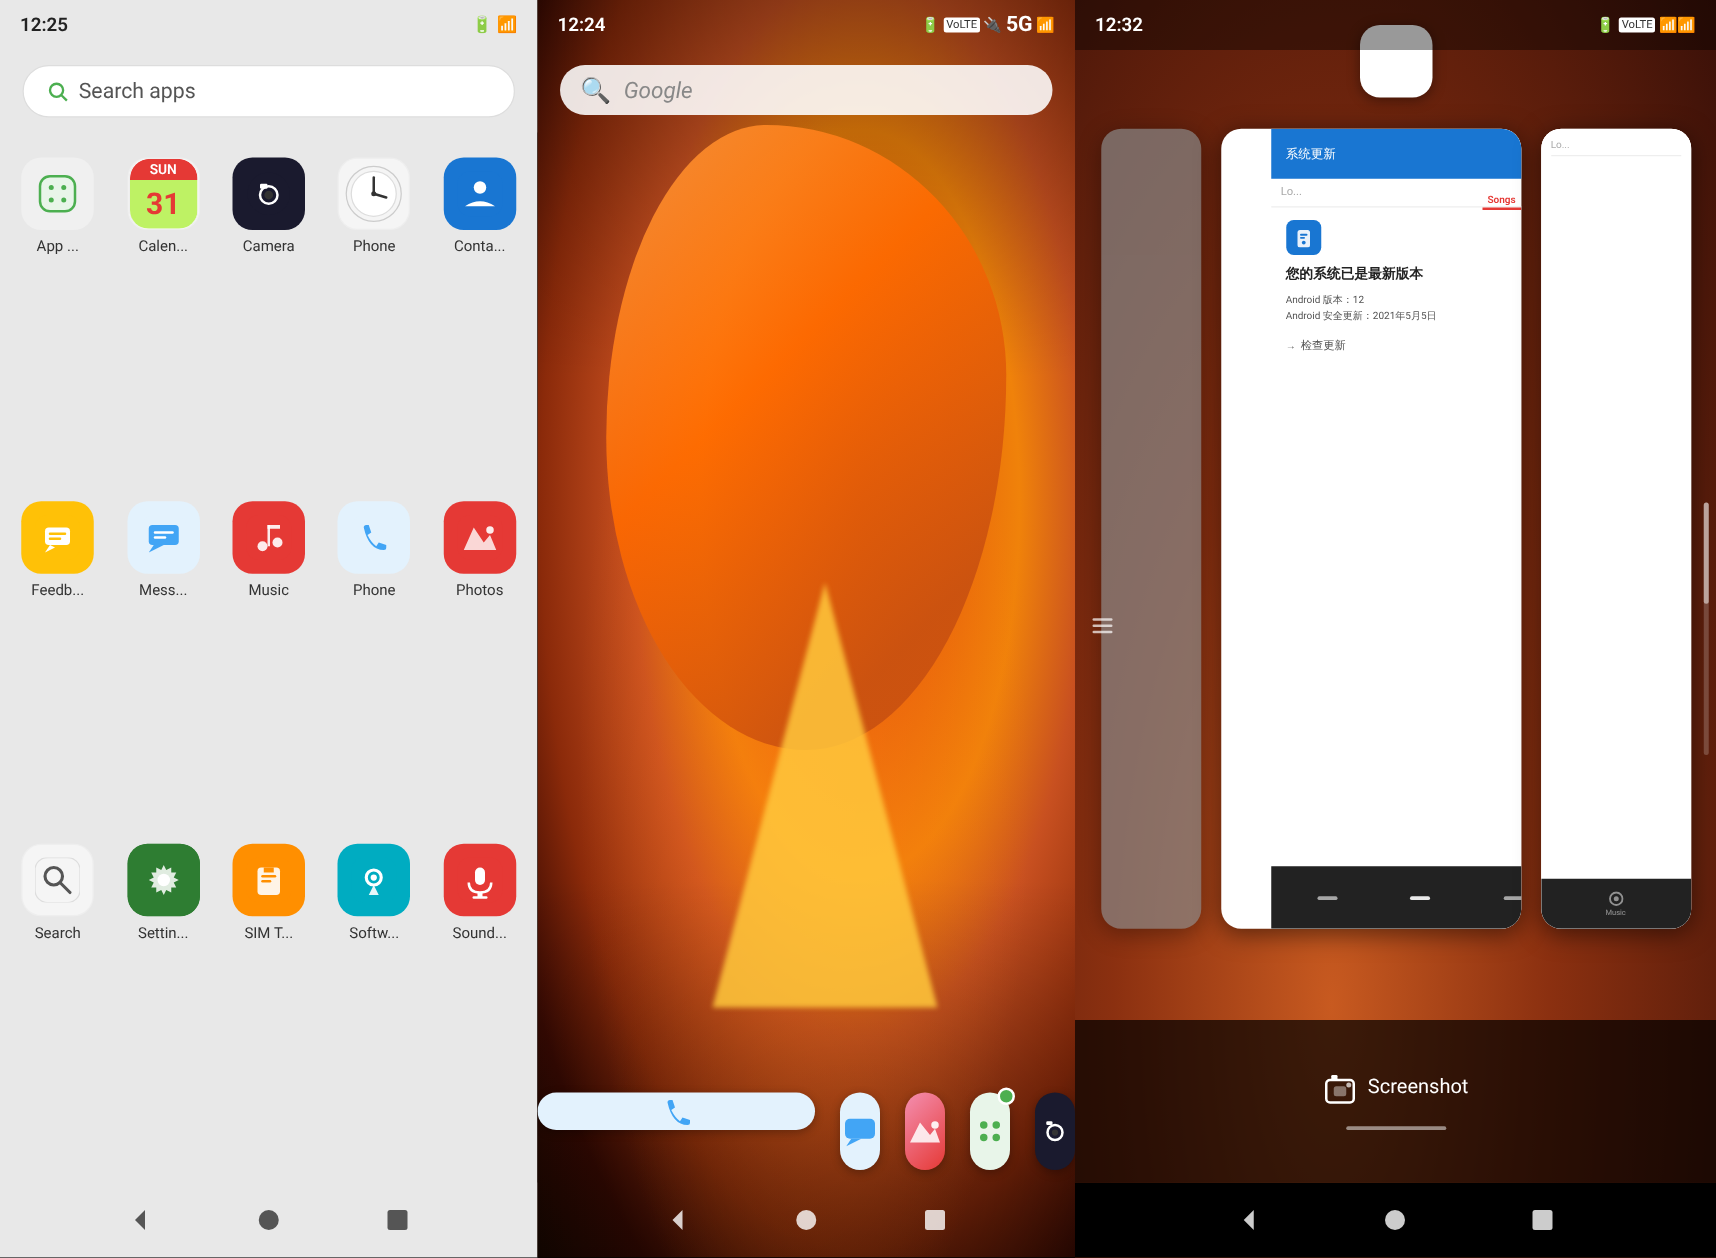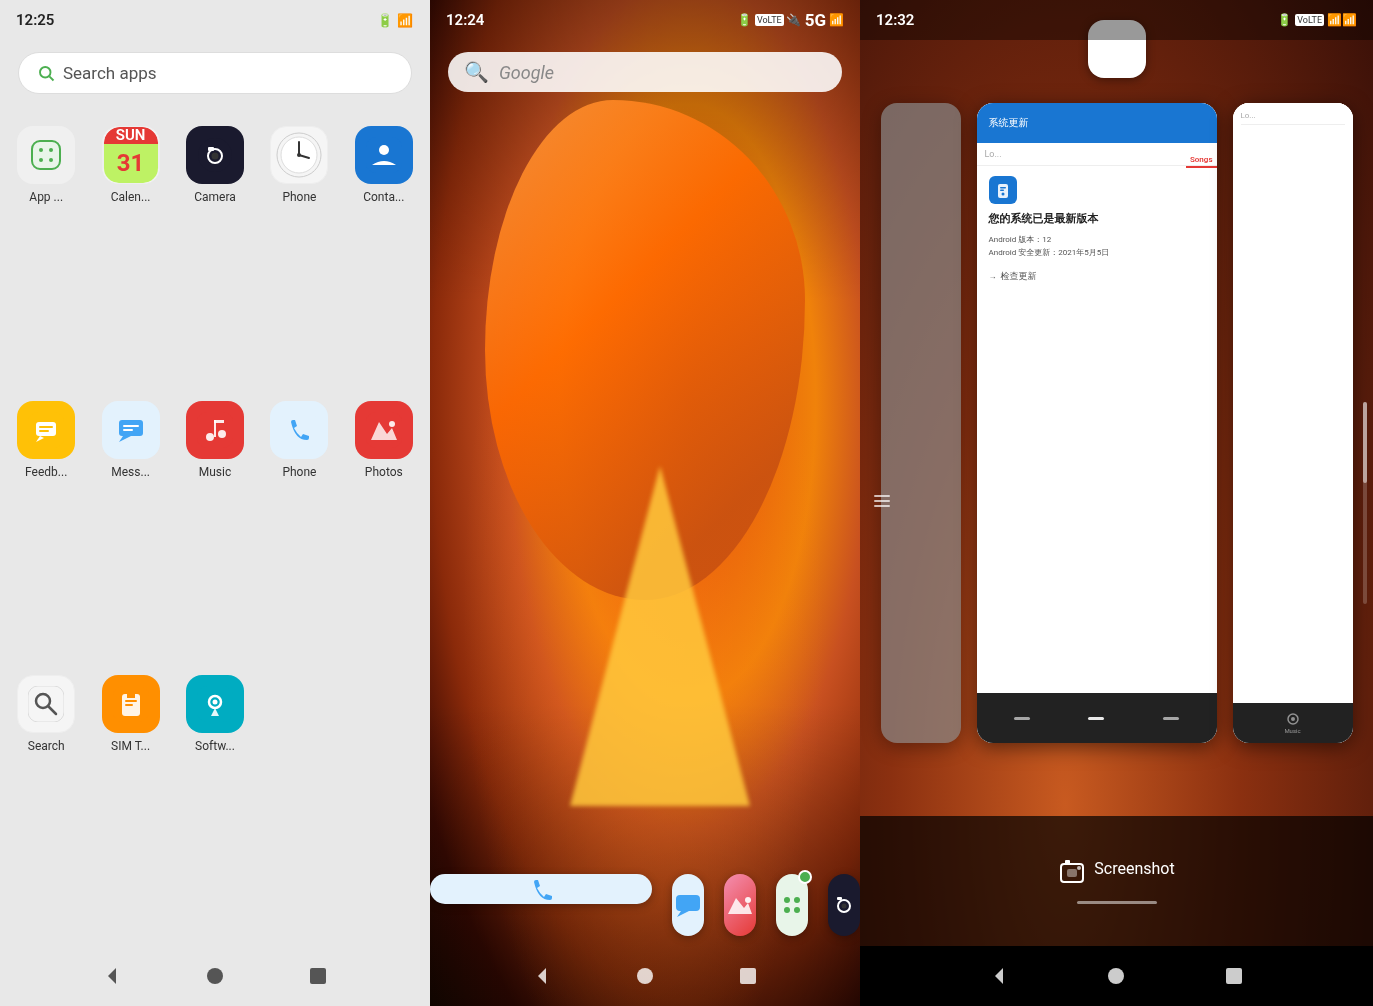--- a/index.html
+++ b/index.html
@@ -340,20 +340,21 @@
       background: #fff;
     }
 
     
     .card-2-inner {
       width: 100%;
       height: 100%;
       display: flex;
       flex-direction: column;
       background: #fff;
+      margin-left: 40px;
     }
     .card-2-header {
       height: 40px;
       background: #1976d2;
       display: flex;
       align-items: center;
       padding: 0 12px;
       gap: 8px;
     }
     .card-2-search-row {
@@ -608,21 +609,21 @@
           <circle cx="23" cy="23" r="2" fill="#4caf50"></circle>
         </svg>
       </div>
       <span class="app-label">App ...</span>
     </div>
 
     <div class="app-item">
       <div class="app-icon icon-calendar">
         <div style="width:58px;height:58px;border-radius:16px;overflow:hidden;border:1px solid #eee;">
           <div class="cal-top" style="height:30%;display:flex;align-items:center;justify-content:center;">
-            <span class="cal-top-text" style="font-size:15px;color:#fff;font-weight:600;">SUN</span>
+            <span class="cal-top-text" style="font-size:11px;color:#fff;font-weight:600;">SUN</span>
           </div>
           <div style="display:flex;align-items:center;justify-content:center;height:70%;background:#bef264;text-align:center;">
             <span class="cal-num">31</span>
           </div>
         </div>
       </div>
       <span class="app-label">Calen...</span>
     </div>
 
     <div class="app-item">
@@ -725,20 +726,31 @@
       <div class="app-icon icon-search">
         <svg width="36" height="36" viewBox="0 0 36 36">
           <rect width="36" height="36" rx="10" fill="#f5f5f5" stroke="#ddd" stroke-width="1"></rect>
           <circle cx="15" cy="15" r="7" fill="none" stroke="#555" stroke-width="2.5"></circle>
           <line x1="20" y1="20" x2="28" y2="28" stroke="#555" stroke-width="2.5" stroke-linecap="round"></line>
         </svg>
       </div>
       <span class="app-label">Search</span>
     </div>
 
+    <div class="app-item">
+      <div class="app-icon icon-settings">
+        <div class="settings-icon-inner">
+          <svg width="30" height="30" viewBox="0 0 30 30">
+            <circle cx="15" cy="15" r="5" fill="#fff"></circle>
+            <path d="M15 3 L17 7 L21 5 L21 9 L25 9 L23 13 L27 15 L23 17 L25 21 L21 21 L21 25 L17 23 L15 27 L13 23 L9 25 L9 21 L5 21 L7 17 L3 15 L7 13 L5 9 L9 9 L9 5 L13 7 Z" fill="#fff" opacity="0.85"></path>
+          </svg>
+        </div>
+      </div>
+      <span class="app-label">Settin...</span>
+    </div>
 
     <div class="app-item">
       <div class="app-icon icon-simt">
         <svg width="36" height="36" viewBox="0 0 36 36">
           <rect width="36" height="36" rx="10" fill="#ff8f00"></rect>
           <rect x="9" y="8" width="18" height="22" rx="3" fill="#fff" opacity="0.9"></rect>
           <rect x="12" y="14" width="12" height="2" rx="1" fill="#ff8f00"></rect>
           <rect x="12" y="18" width="8" height="2" rx="1" fill="#ff8f00"></rect>
           <polygon points="14,8 22,8 22,12 14,12" fill="#ff8f00"></polygon>
         </svg>
@@ -751,20 +763,32 @@
         <svg width="36" height="36" viewBox="0 0 36 36">
           <rect width="36" height="36" rx="10" fill="#00acc1"></rect>
           <circle cx="18" cy="16" r="6" fill="none" stroke="#fff" stroke-width="2.5"></circle>
           <polygon points="18,22 14,30 22,30" fill="#fff" opacity="0.9"></polygon>
           <circle cx="18" cy="16" r="2.5" fill="#fff"></circle>
         </svg>
       </div>
       <span class="app-label">Softw...</span>
     </div>
 
+    <div class="app-item">
+      <div class="app-icon icon-sound">
+        <svg width="36" height="36" viewBox="0 0 36 36">
+          <rect width="36" height="36" rx="10" fill="#e53935"></rect>
+          <rect x="14" y="8" width="8" height="14" rx="4" fill="#fff"></rect>
+          <path d="M9 20 Q9 28 18 28 Q27 28 27 20" fill="none" stroke="#fff" stroke-width="2"></path>
+          <rect x="16" y="28" width="4" height="4" fill="#fff"></rect>
+          <rect x="12" y="31" width="12" height="2" rx="1" fill="#fff"></rect>
+        </svg>
+      </div>
+      <span class="app-label">Sound...</span>
+    </div>
 
   </div>
 
   <div class="nav-bar-1">
     <div class="nav-btn">
       <svg width="20" height="20" viewBox="0 0 20 20">
         <polygon points="14,2 6,10 14,18" fill="#555"></polygon>
       </svg>
     </div>
     <div class="nav-btn">

